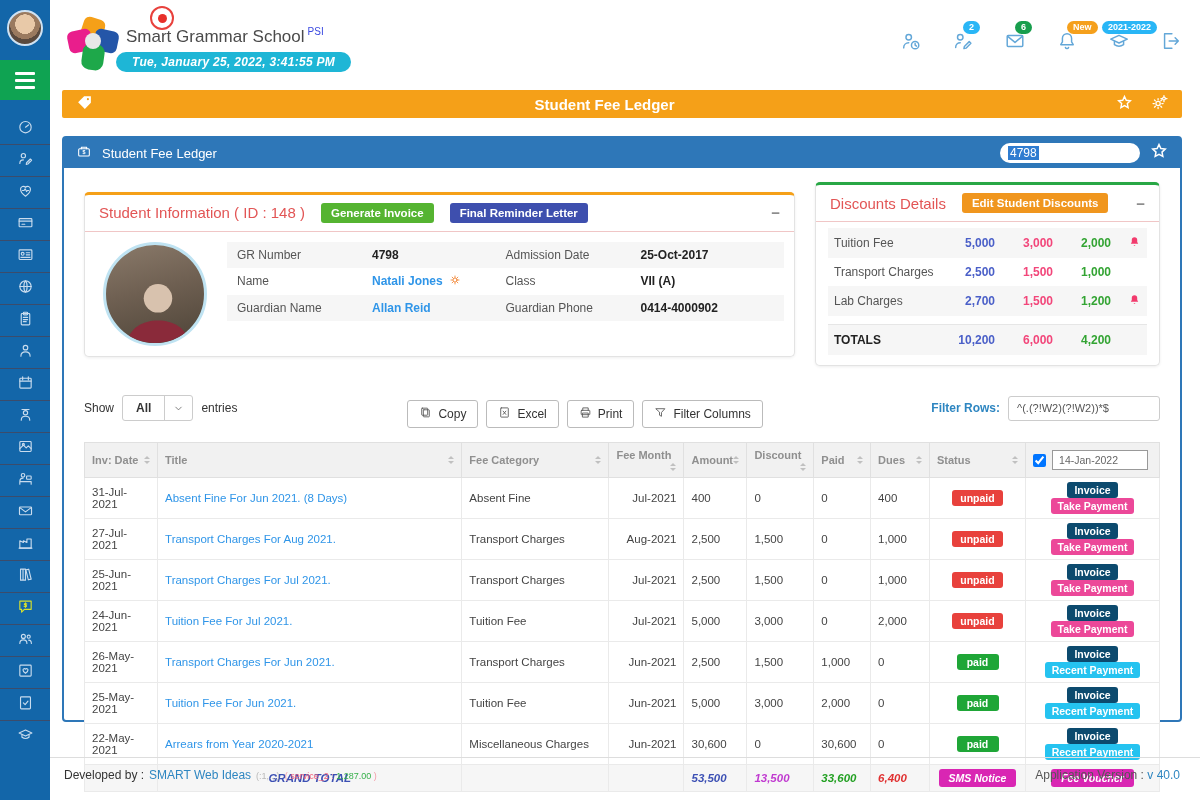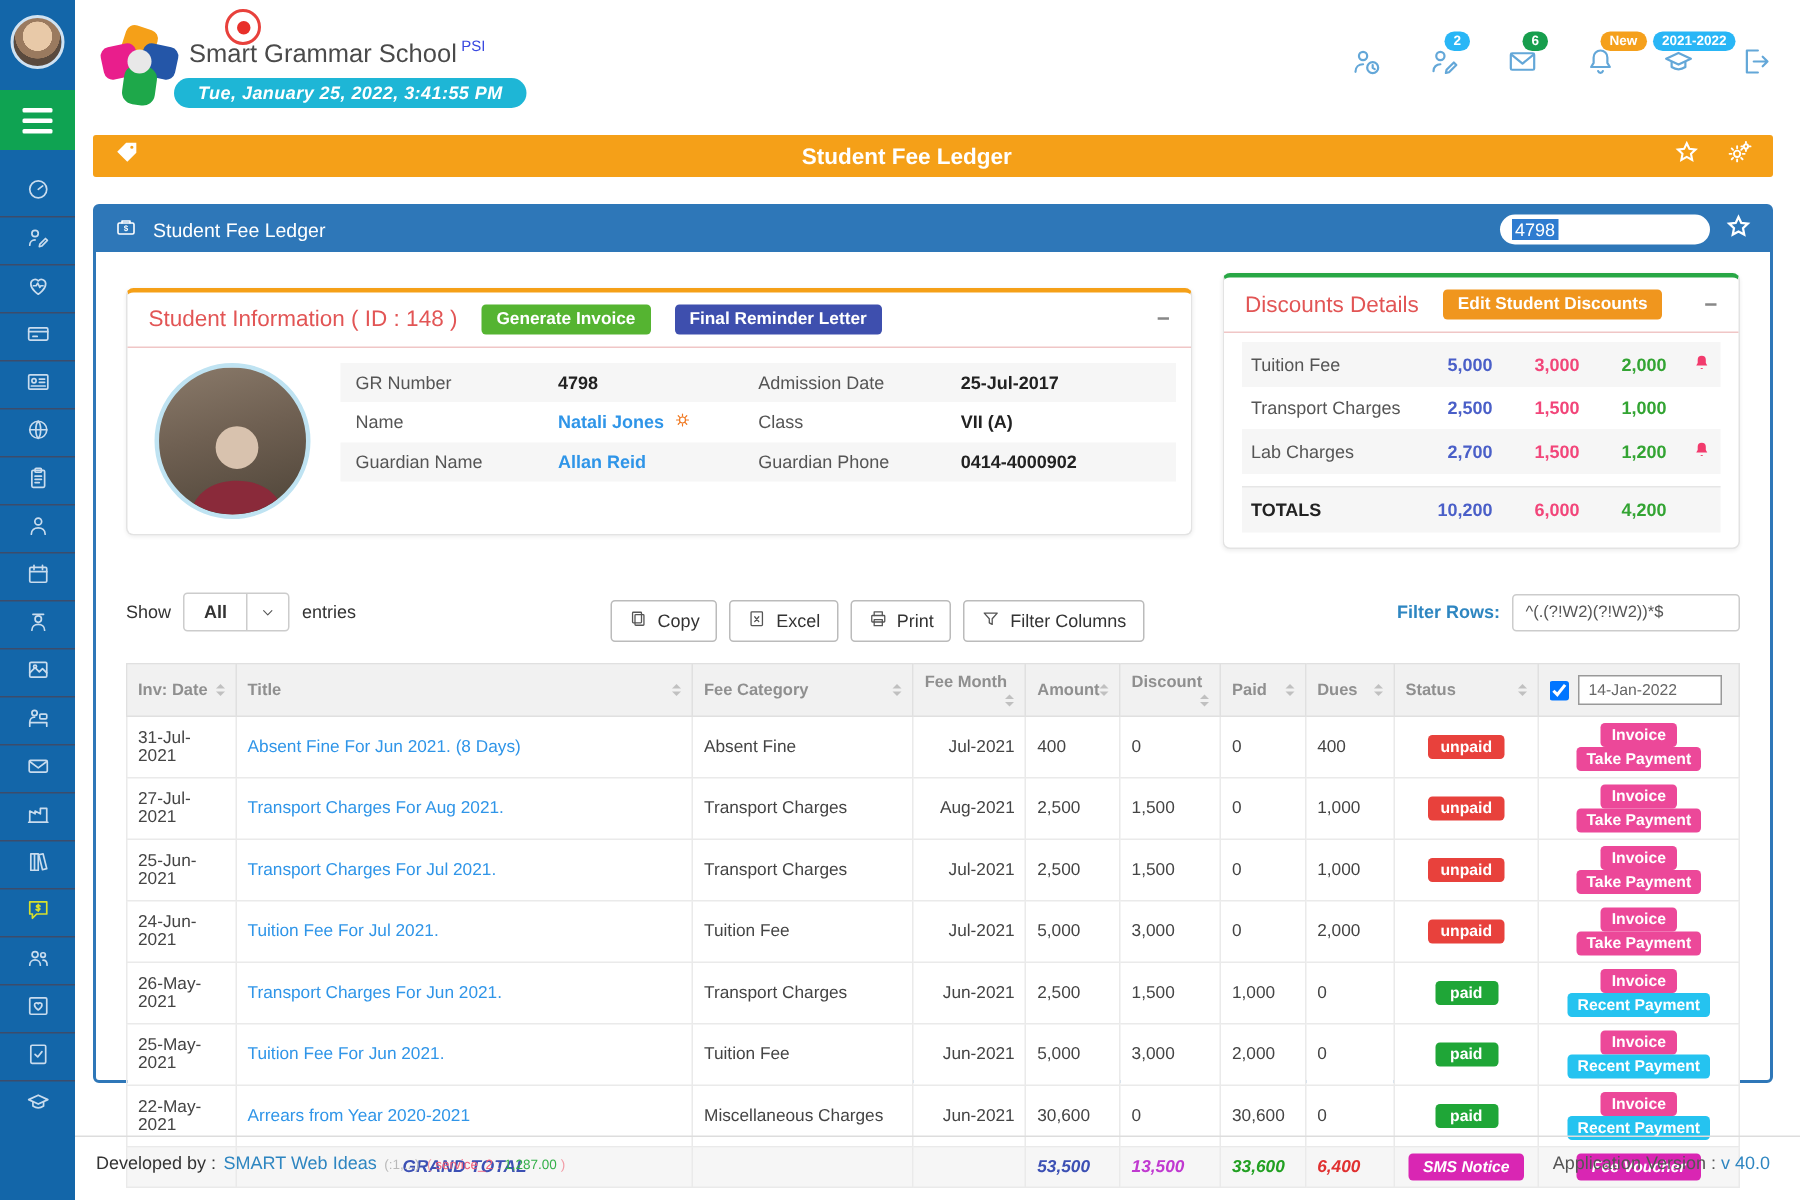--- a/index.html
+++ b/index.html
@@ -121,21 +121,21 @@
   .th-date { display:flex; align-items:center; gap:6px; }
   .date-input { width:96px; height:20px; border:1px solid #999; font-size:10.5px; color:#666; padding:0 6px;
     font-family:"Liberation Sans",sans-serif; }
   a.title-link { color:#2f95e8; text-decoration:none; cursor:pointer; }
   .c { text-align:center; } .r { text-align:right; }
   .badge { display:inline-block; min-width:42px; text-align:center; padding:2px 8px; border-radius:3px; color:#fff;
     font-size:10.5px; font-weight:bold; cursor:pointer; }
   .badge.unpaid { background:#e8413c; } .badge.paid { background:#1fa637; }
   .abtn { display:inline-block; padding:2px 7px; border-radius:3px; color:#fff; font-size:10.5px; font-weight:bold;
     margin:0 1px; cursor:pointer; white-space:nowrap; }
-  .abtn.invoice { background:#ec4899; } .abtn.take { background:#ec4899; } .abtn.recent { background:#25c3f0; }
+  .abtn.invoice { background:#0c4a6e; } .abtn.take { background:#ec4899; } .abtn.recent { background:#25c3f0; }
   .abtn.magenta { background:#d926b3; padding:3px 10px; }
   tr.gt td { background:#f6f6f6; font-style:italic; font-weight:bold; }
   tr.gt .t-blue { color:#3c50b4; } tr.gt .t-mag { color:#c03ad0; } tr.gt .t-green { color:#22a022; } tr.gt .t-red { color:#e03030; }
 
   
   .footer { position:absolute; left:0; right:0; bottom:18px; border-top:1px solid #ddd; padding:10px 20px 0 14px;
     display:flex; font-size:12px; color:#333; }
   .footer .left { flex:1; display:flex; align-items:baseline; gap:5px; }
   .f-link { color:#2e86c1; cursor:pointer; }
   .f-tiny { font-size:9px; color:#b9b9b9; }
@@ -390,21 +390,21 @@
               <svg viewBox="0 0 24 24">
                   <circle cx="12" cy="8" r="4.5" fill="#d8c2ae"></circle>
                   <path d="M2 24c0-6 4.5-9 10-9s10 3 10 9z" fill="#8a2a3a"></path>
                 </svg>
             </div>
             <div class="info-grid">
                 <div class="info-row">
                   <span class="ilabel">GR Number</span>
                   <span class="ival">4798</span>
                   <span class="ilabel">Admission Date</span>
-                  <span class="ival">25-Jul-2017</span>
+                  <span class="ival">25-Oct-2017</span>
                 </div>
                 <div class="info-row">
                   <span class="ilabel">Name</span>
                   <span class="ival link">Natali Jones<span class="gear-mini"><svg class="ln" viewBox="0 0 24 24">
                         <circle cx="12" cy="12" r="4"></circle>
                         <path d="M12 4v3M12 17v3M4 12h3M17 12h3M6.3 6.3l2.1 2.1M15.6 15.6l2.1 2.1M17.7 6.3l-2.1 2.1M8.4 15.6l-2.1 2.1"></path>
                       </svg></span></span>
                   <span class="ilabel">Class</span>
                   <span class="ival">VII (A)</span>
                 </div>

